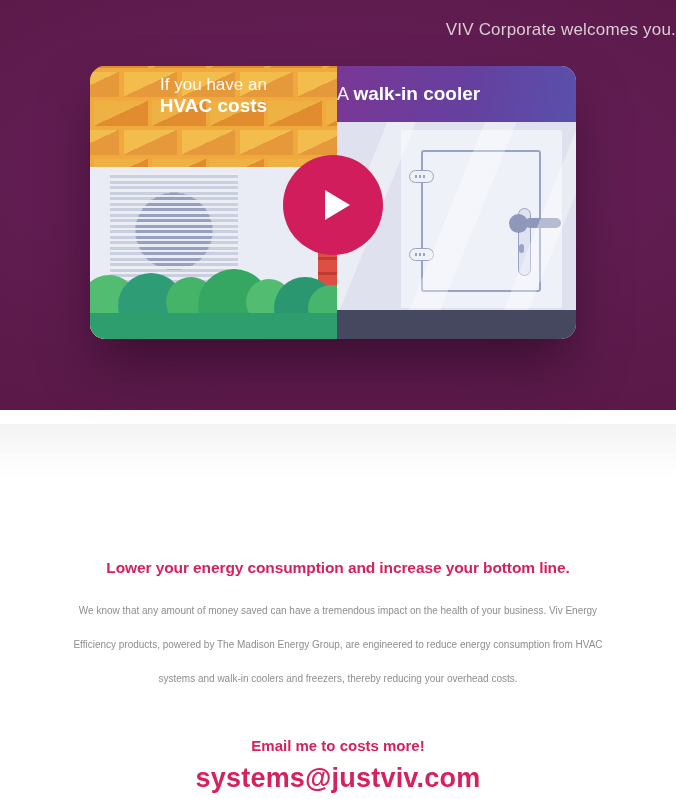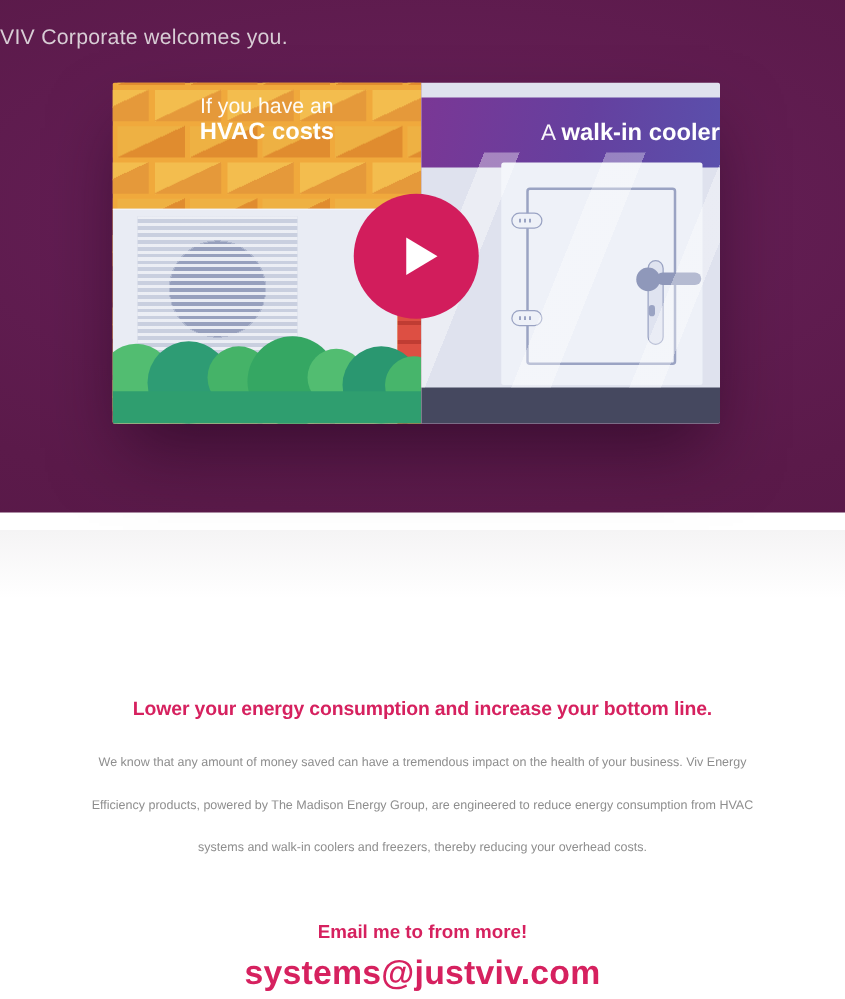--- a/index.html
+++ b/index.html
@@ -12,30 +12,30 @@
   }
 
   
   .hero {
     position: relative;
     width: 676px; height: 410px;
     background: radial-gradient(120% 90% at 50% 42%, #68205a 0%, #5b1a4a 65%, #571847 100%);
   }
   .hero-title {
     position: absolute; top: 20px; left: 0; width: 100%;
-    text-align: left;
+    text-align: right;
     font-size: 17px; font-weight: 400;
     color: #d8cdd5; letter-spacing: .2px;
   }
 
   
   .video-card {
     position: absolute; left: 90px; top: 66px;
     width: 486px; height: 273px;
-    border-radius: 2px; overflow: hidden;
+    border-radius: 15px; overflow: hidden;
     box-shadow: 0 28px 55px -8px rgba(25,0,22,.55);
     cursor: pointer;
   }
 
   
   .half-left {
     position: absolute; left: 0; top: 0; width: 247px; height: 273px;
     background-color: #f0a93c;
     background-image:
       linear-gradient(335deg, #e08c2f 23px, transparent 23px),
@@ -70,23 +70,23 @@
   .bush { position: absolute; border-radius: 50%; }
   .bush-base { position: absolute; left: 0; bottom: 0; width: 100%; height: 26px; background: #2f9e6f; }
 
   
   .half-right {
     position: absolute; left: 247px; top: 0; width: 239px; height: 273px;
     background: #dfe2ee;
     overflow: hidden;
   }
   .cooler-band {
-    position: absolute; left: 0; top: 12px; width: 100%; height: 56px;
+    position: absolute; left: 0; top: 0; width: 100%; height: 56px;
     background: linear-gradient(100deg, #7a3795 0%, #65409f 55%, #5a50ac 100%);
-    color: #fff; text-align: right; line-height: 56px;
+    color: #fff; text-align: left; line-height: 56px;
   }
   .cooler-band .prefix { font-size: 18px; font-weight: 300; opacity: .95; }
   .cooler-band .bold { font-size: 19px; font-weight: 800; }
 
   .door-panel {
     position: absolute; left: 64px; top: 64px; width: 161px; height: 178px;
     background: #eef1f8; border-radius: 2px;
   }
   .door-leaf {
     position: absolute; left: 20px; top: 20px; width: 120px; height: 142px;
@@ -229,15 +229,15 @@
     <div class="play-button">
       <div class="play-tri"></div>
     </div>
 
   </div>
 </div>
 
 <div class="content">
   <div class="content-headline">Lower your energy consumption and increase your bottom line.</div>
   <p class="content-body">We know that any amount of money saved can have a tremendous impact on the health of your business. Viv Energy Efficiency products, powered by The Madison Energy Group, are engineered to reduce energy consumption from HVAC systems and walk-in coolers and freezers, thereby reducing your overhead costs.</p>
-  <div class="content-cta">Email me to from more!</div>
+  <div class="content-cta">Email me to costs more!</div>
   <a class="content-email">systems@justviv.com</a>
 </div>
 
 </body></html>

